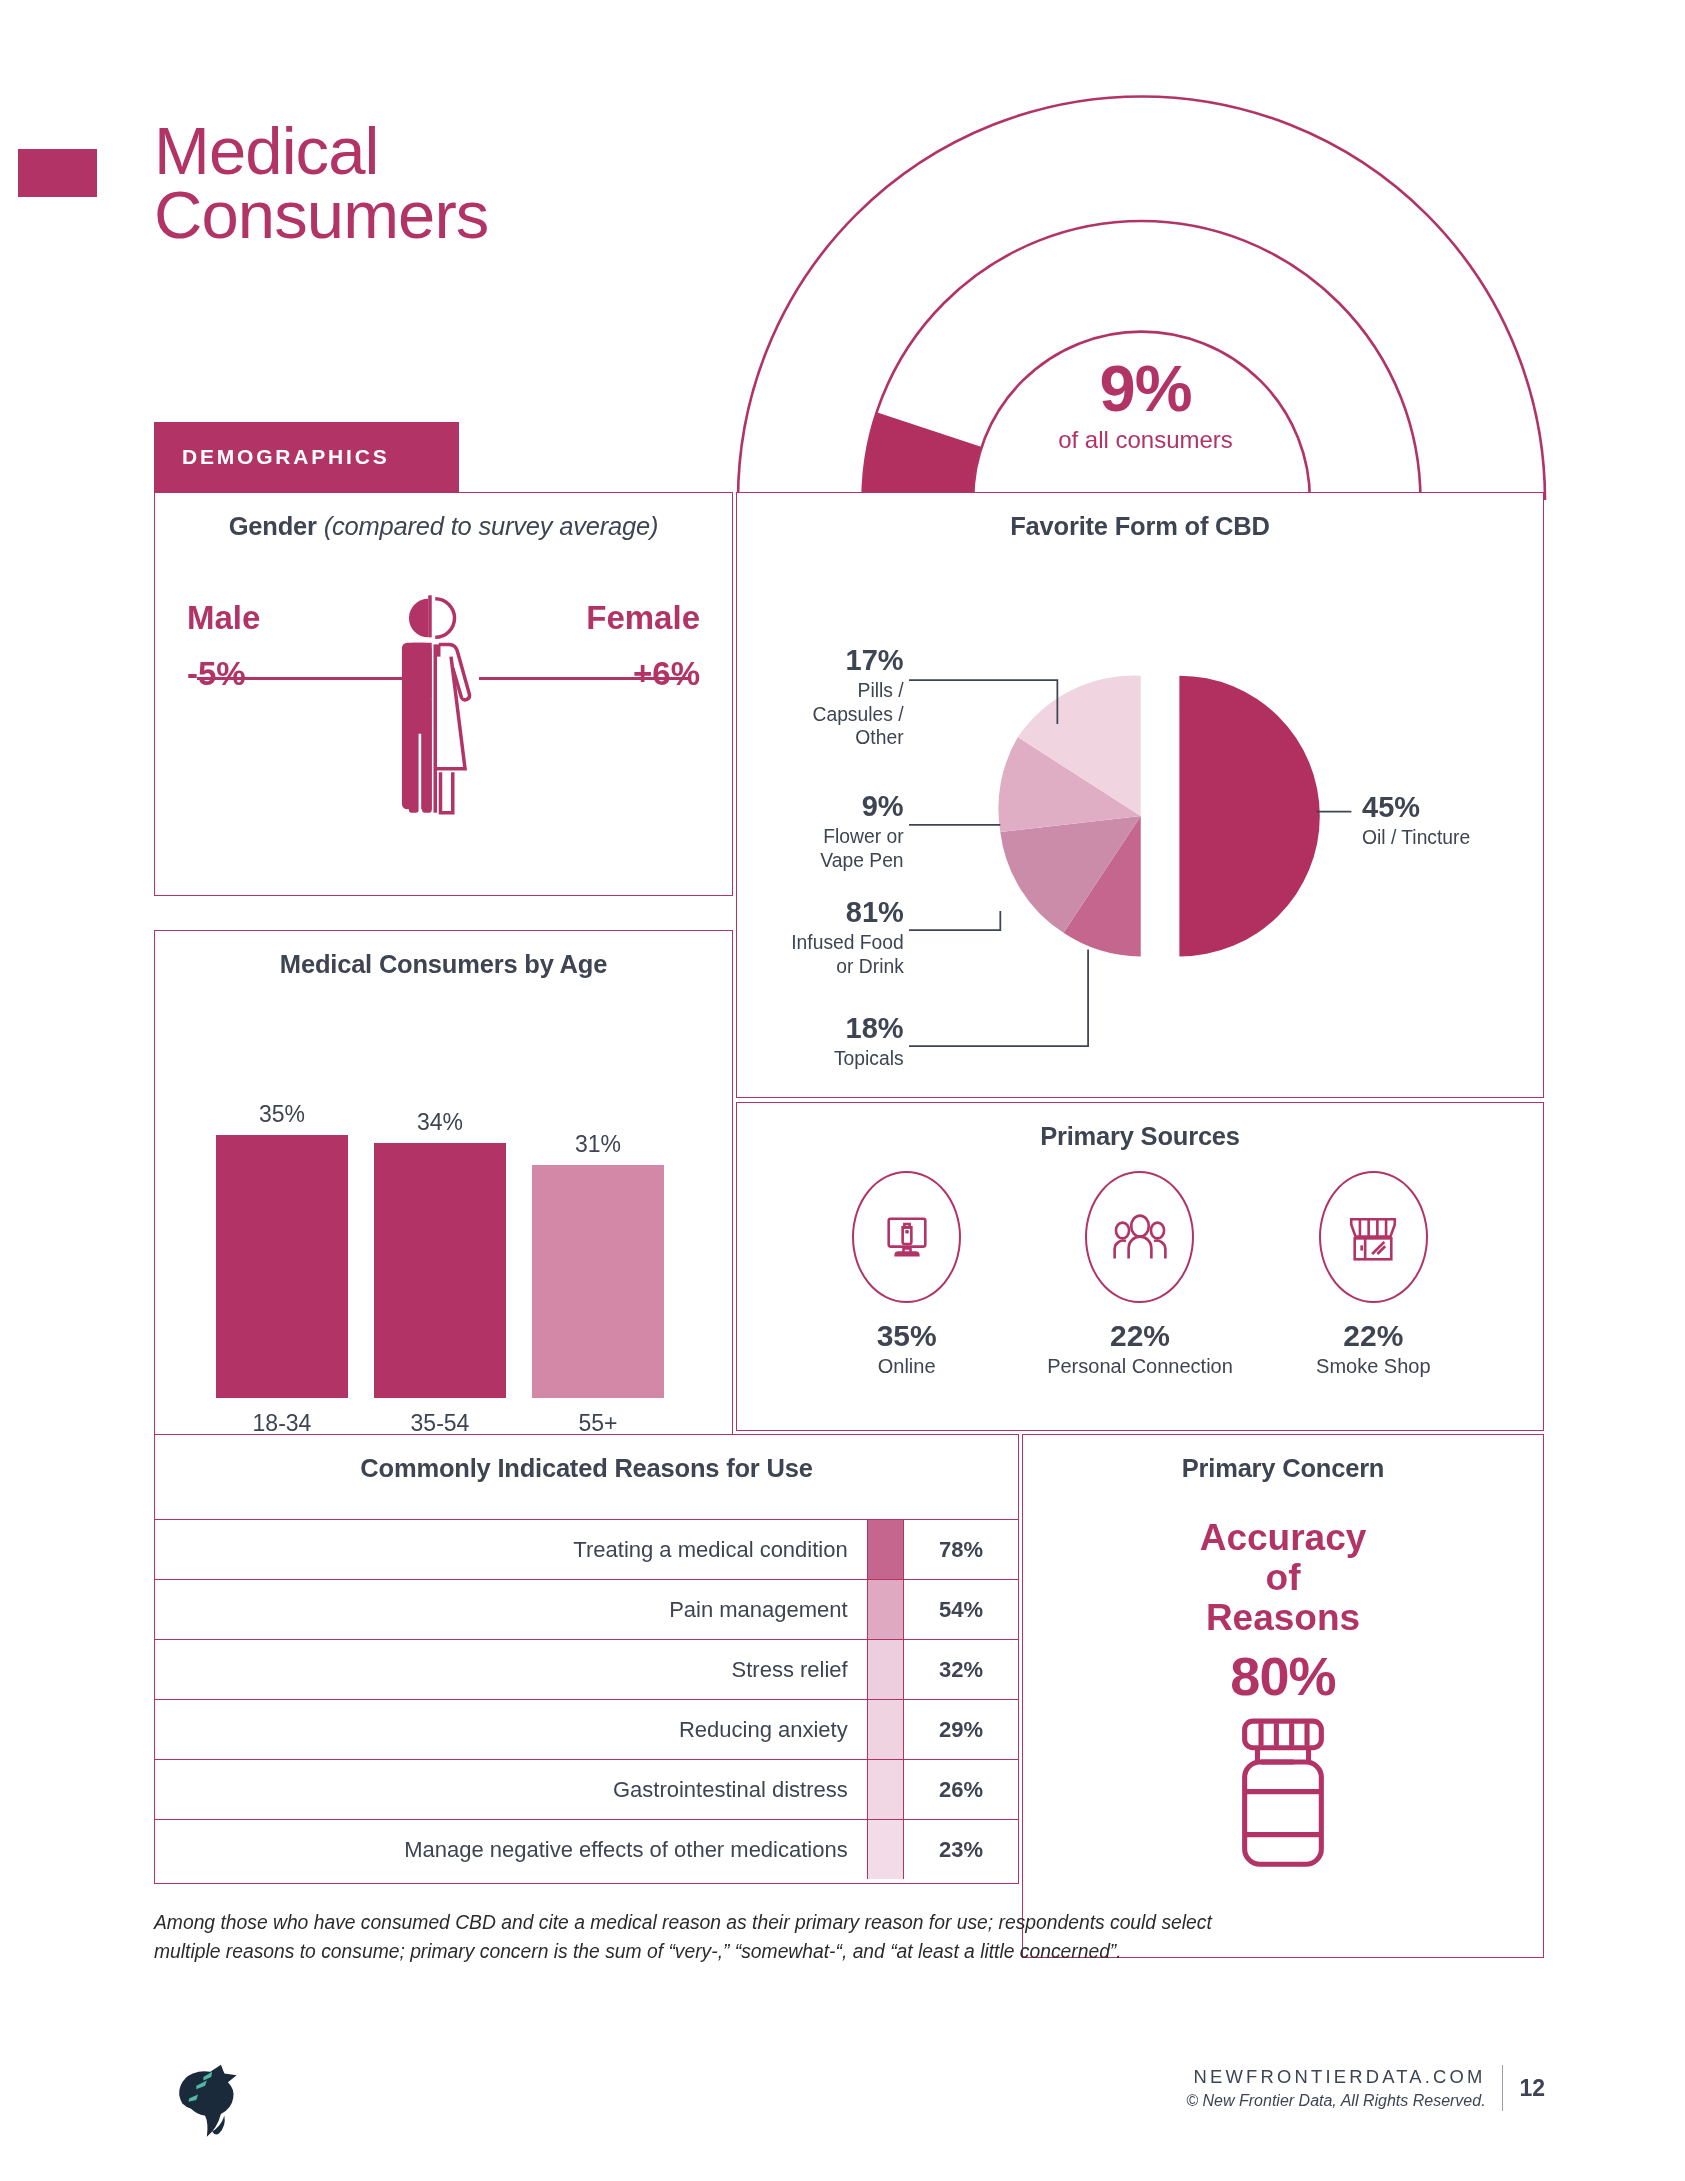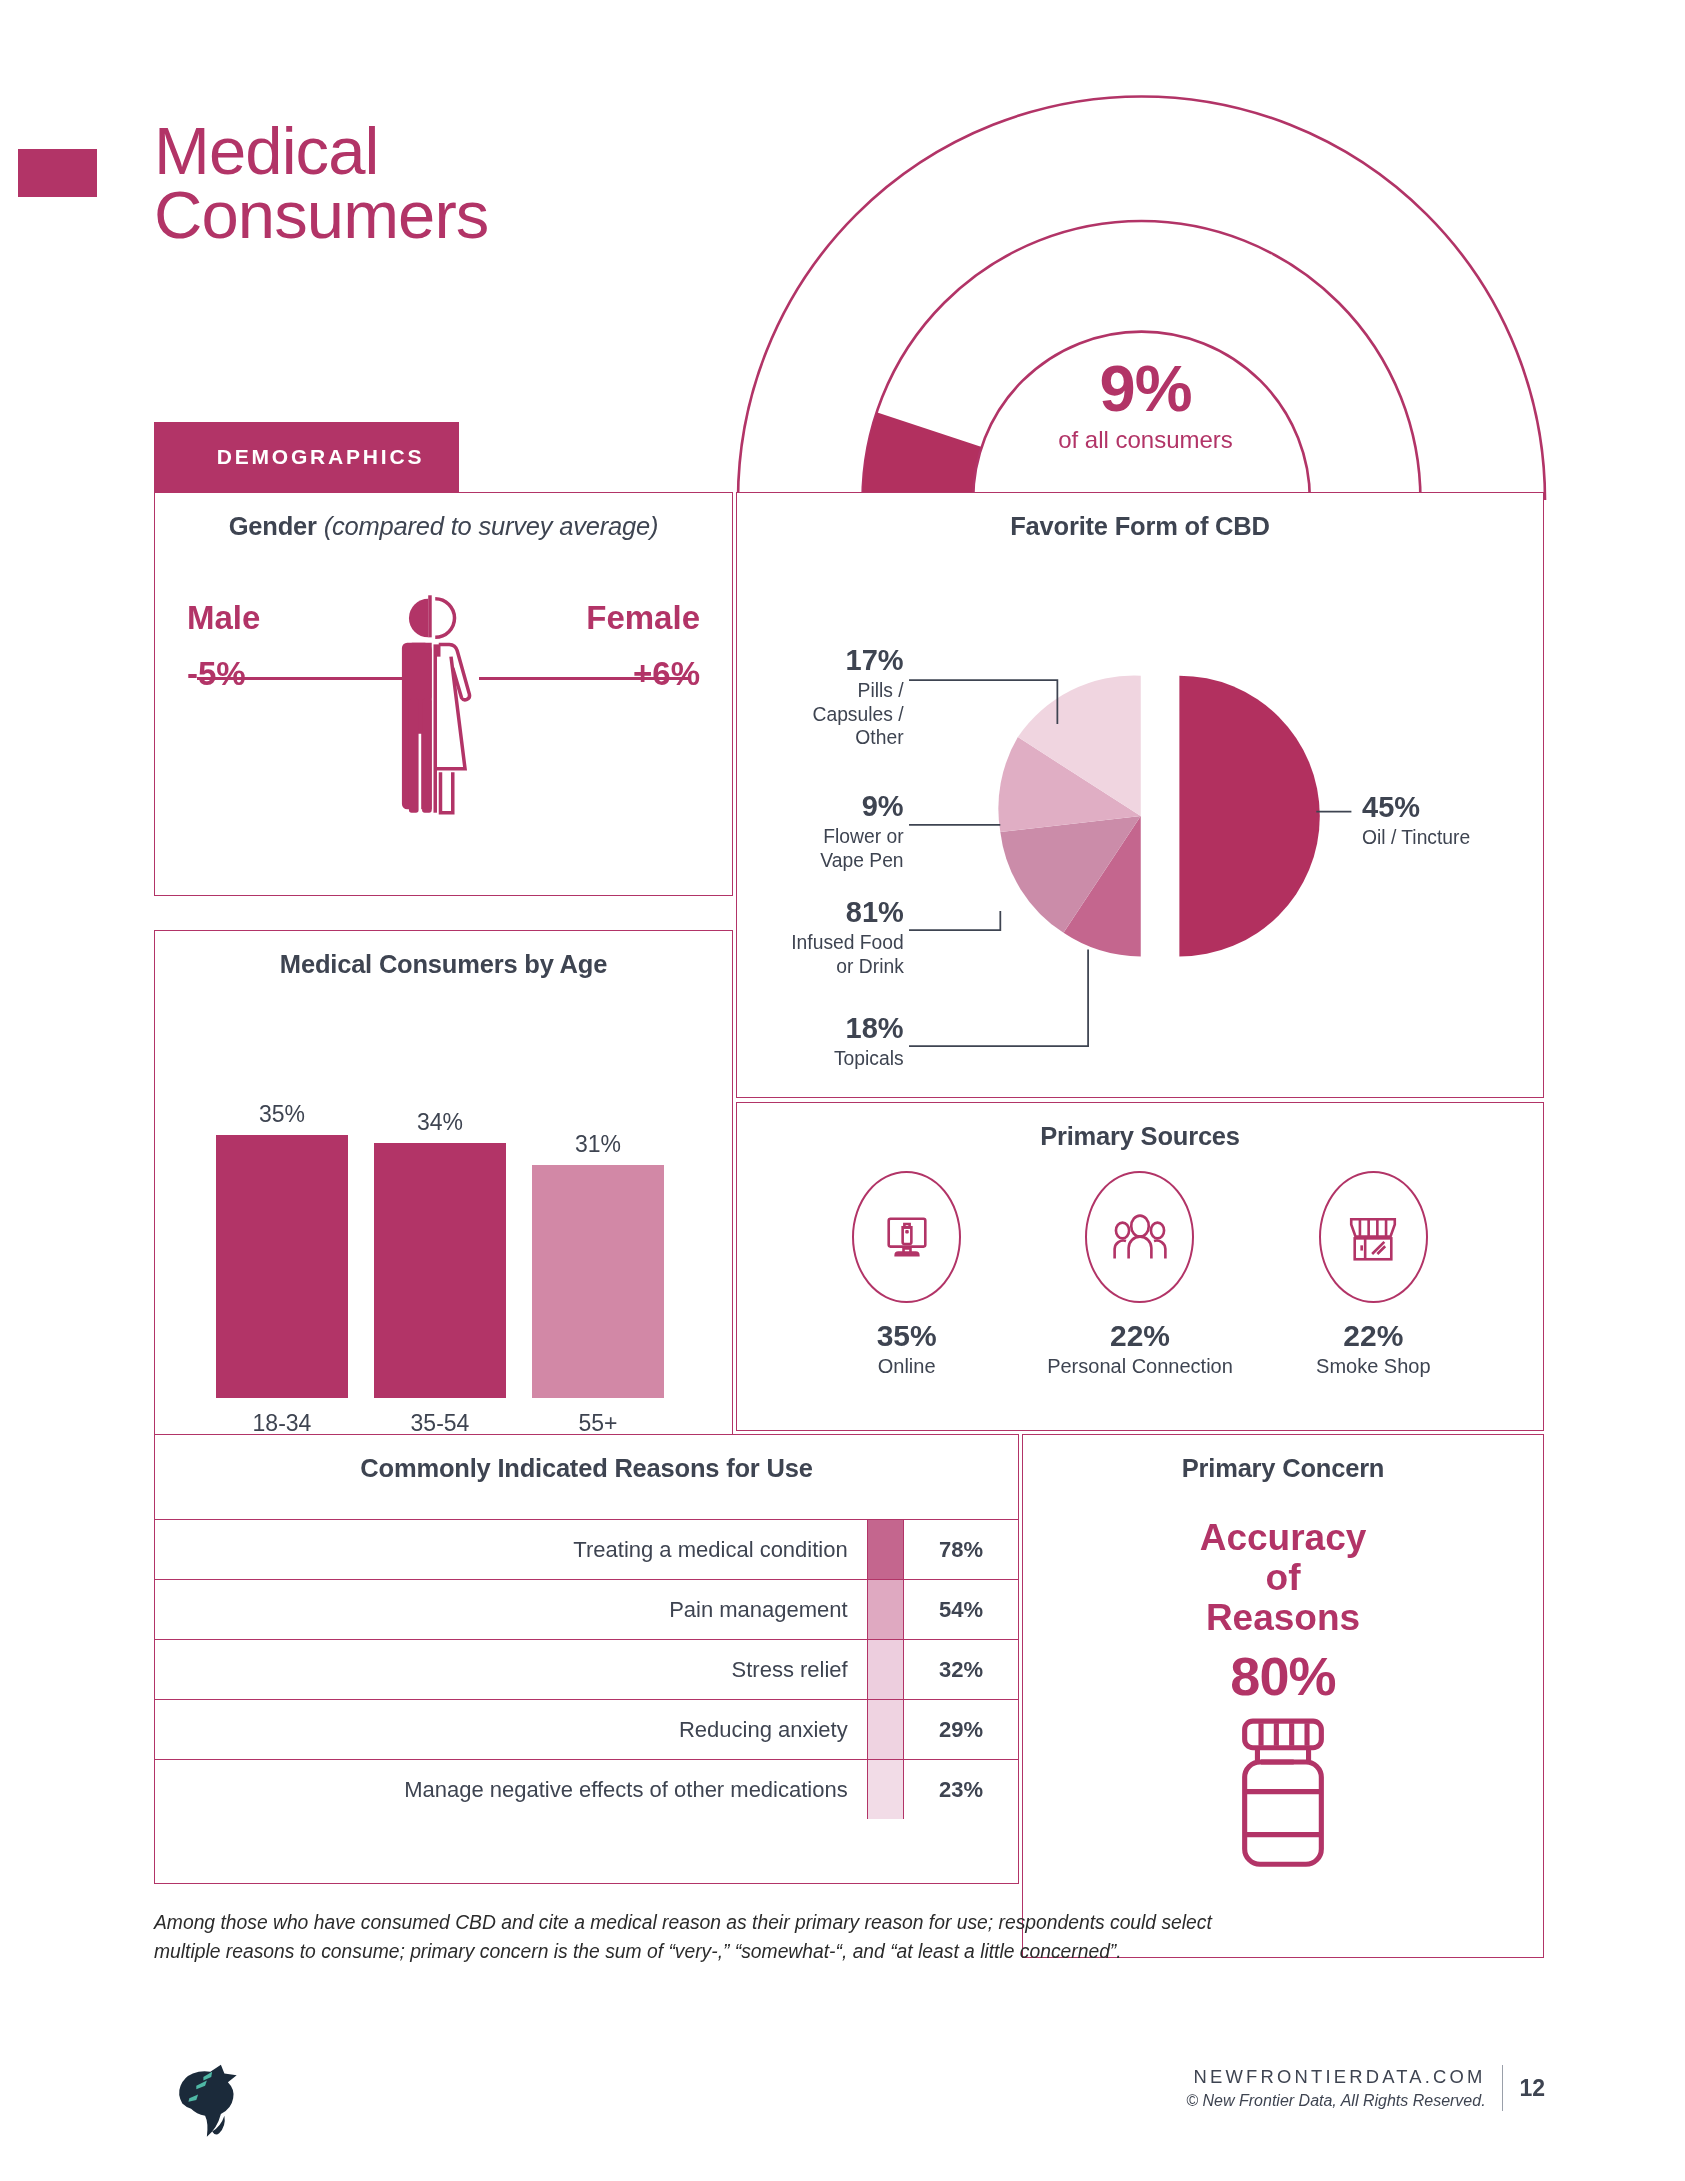--- a/index.html
+++ b/index.html
@@ -26,21 +26,21 @@
   #hero-stat {
     position:absolute; left:970px; top:356px; width:351px; text-align:center;
     color:#B23467;
   }
   #hero-stat .big { font-size:65px; font-weight:700; line-height:1; letter-spacing:-0.9px; }
   #hero-stat .sub { font-size:24px; margin-top:5.3px; }
 
   
   #demographics-tab {
     position:absolute; left:154px; top:422px; width:305px; height:70px;
-    background:#B23467; color:#fff; display:flex; align-items:center;justify-content:center;
+    background:#B23467; color:#fff; display:flex; align-items:center;
   }
   #demographics-tab span { font-size:21px; letter-spacing:2.8px; font-weight:600; padding-left:28px; }
 
   
   .panel { position:absolute; border:1.8px solid #B23467; background:#fff; }
   #panel-gender   { left:154px;  top:492px;  width:579px;  height:404px; }
   #panel-age      { left:154px;  top:900px; width:579px;  height:531px;margin-top:30px; }
   #panel-cbd      { left:736px;  top:492px;  width:808px;  height:606px; }
   #panel-sources  { left:736px;  top:1102px; width:808px;  height:329px; }
   #panel-reasons  { left:154px;  top:1434px; width:865px;  height:450px; }
@@ -345,20 +345,25 @@
       </div>
       <div class="reason-row">
         <div class="reason-label">Stress relief</div>
         <div class="reason-swatch" style="background:#EDCEDE;"></div>
         <div class="reason-pct">32%</div>
       </div>
       <div class="reason-row">
         <div class="reason-label">Reducing anxiety</div>
         <div class="reason-swatch" style="background:#EFD3E1;"></div>
         <div class="reason-pct">29%</div>
+      </div>
+      <div class="reason-row">
+        <div class="reason-label">Gastrointestinal distress</div>
+        <div class="reason-swatch" style="background:#F0D7E3;"></div>
+        <div class="reason-pct">26%</div>
       </div>
       <div class="reason-row">
         <div class="reason-label">Manage negative effects of other medications</div>
         <div class="reason-swatch" style="background:#F2DCE7;"></div>
         <div class="reason-pct">23%</div>
       </div>
 
     </div>
   </div>
 

